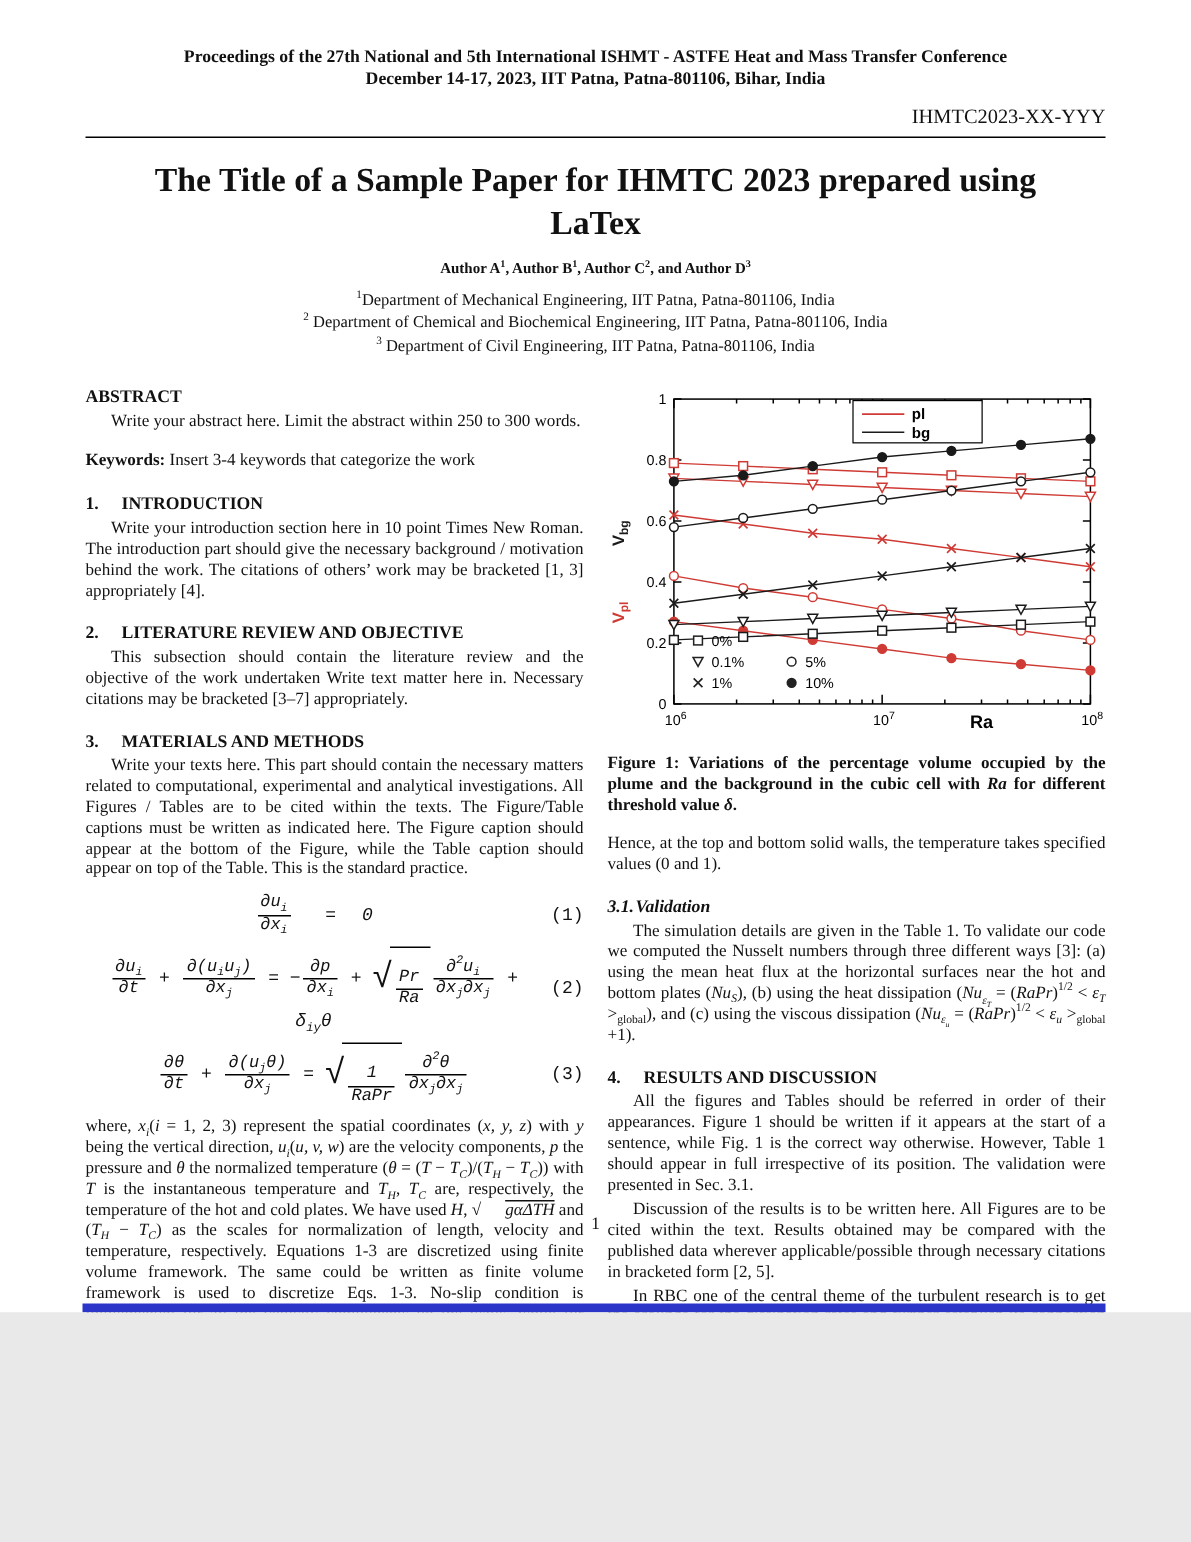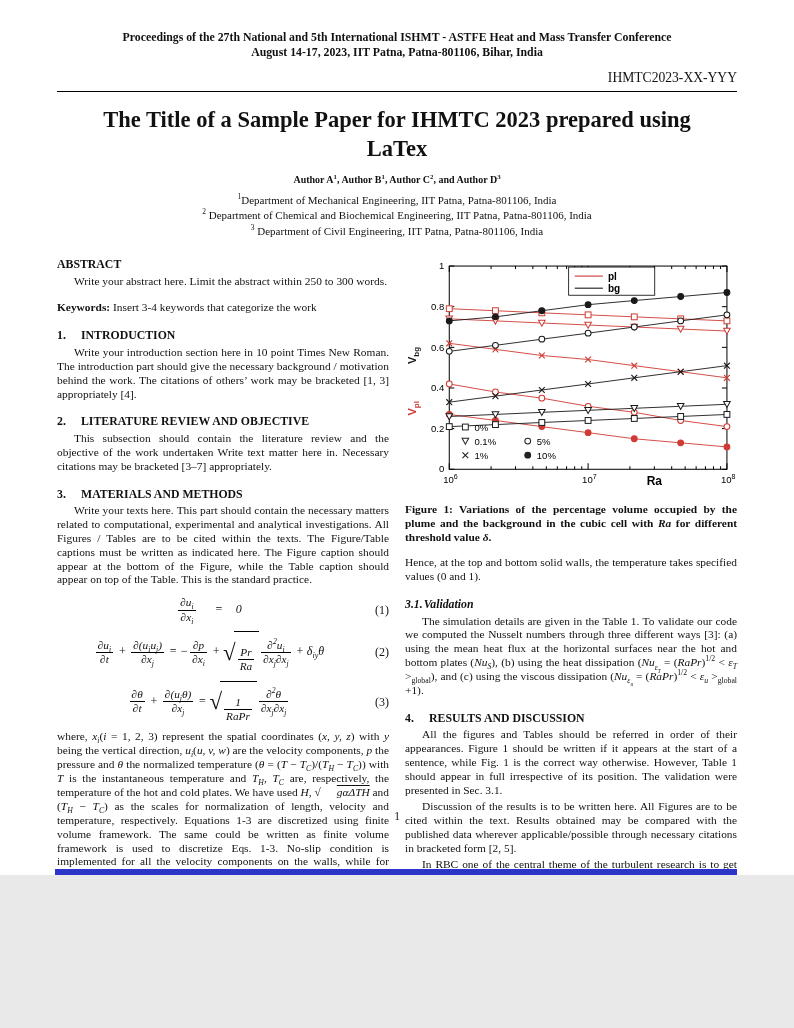--- a/index.html
+++ b/index.html
@@ -23,21 +23,21 @@
   .sec{font-size:11.8px;font-weight:bold;margin:13px 0 3px 0;}
   .sec .num{display:inline-block;min-width:24px;}
   .sec .numtight{display:inline-block;min-width:0;margin-right:1px;}
   .it{font-style:italic;}
   p{margin:0 0 2px 0;}
   .indent{text-indent:17px;}
   .keywords{margin-top:13px;}
   .abstract-h{font-size:11.8px;font-weight:bold;margin:0 0 3px 0;}
   
   .eqs{margin:9px 0 7px 0;}
-  .eq{display:flex;align-items:center;margin:7px 0;font-style:italic;font-size:12px;}
+  .eq{display:flex;align-items:center;margin:7px 0;font-style:italic;font-size:12px;font-family:Liberation Mono, monospace;}
   .eq-math{flex:1;text-align:center;}
   .eq-no{width:28px;text-align:right;font-style:normal;}
   .frac{display:inline-block;vertical-align:middle;text-align:center;margin:0 2px;font-size:11.3px;line-height:1.18;}
   .frac .fn{display:block;border-bottom:0.9px solid #000;padding:0 2px;}
   .frac .fd{display:block;padding:0 2px;}
   .sqrt{display:inline-flex;align-items:center;vertical-align:middle;}
   .rad{font-size:23px;font-style:normal;line-height:0.85;margin-right:-2px;}
   .sqb{display:inline-block;border-top:1px solid #000;padding:14px 3px 0 2px;}
   .ol{text-decoration:overline;font-style:italic;padding-left:16px;}
   
@@ -49,21 +49,21 @@
   .page-num{position:absolute;bottom:52px;left:0;right:0;text-align:center;font-size:11.5px;}
   .blue-bar{position:absolute;bottom:0;left:55px;right:57px;height:6px;background:#2b35c8;}
 </style>
 </head>
 <body>
 
 <div class="page">
 
   <header>
     <div class="conf-line">Proceedings of the 27th National and 5th International ISHMT - ASTFE Heat and Mass Transfer Conference</div>
-    <div class="conf-line">August 14-17, 2023, IIT Patna, Patna-801106, Bihar, India</div>
+    <div class="conf-line">December 14-17, 2023, IIT Patna, Patna-801106, Bihar, India</div>
     <div class="paper-no">IHMTC2023-XX-YYY</div>
     <div class="header-rule"></div>
   </header>
 
   <h1 class="title">The Title of a Sample Paper for IHMTC 2023 prepared using LaTex</h1>
 
   <div class="authors">Author A<sup>1</sup>, Author B<sup>1</sup>, Author C<sup>2</sup>, and Author D<sup>3</sup></div>
 
   <div>
     <div class="affil"><sup>1</sup>Department of Mechanical Engineering, IIT Patna, Patna-801106, India</div>

